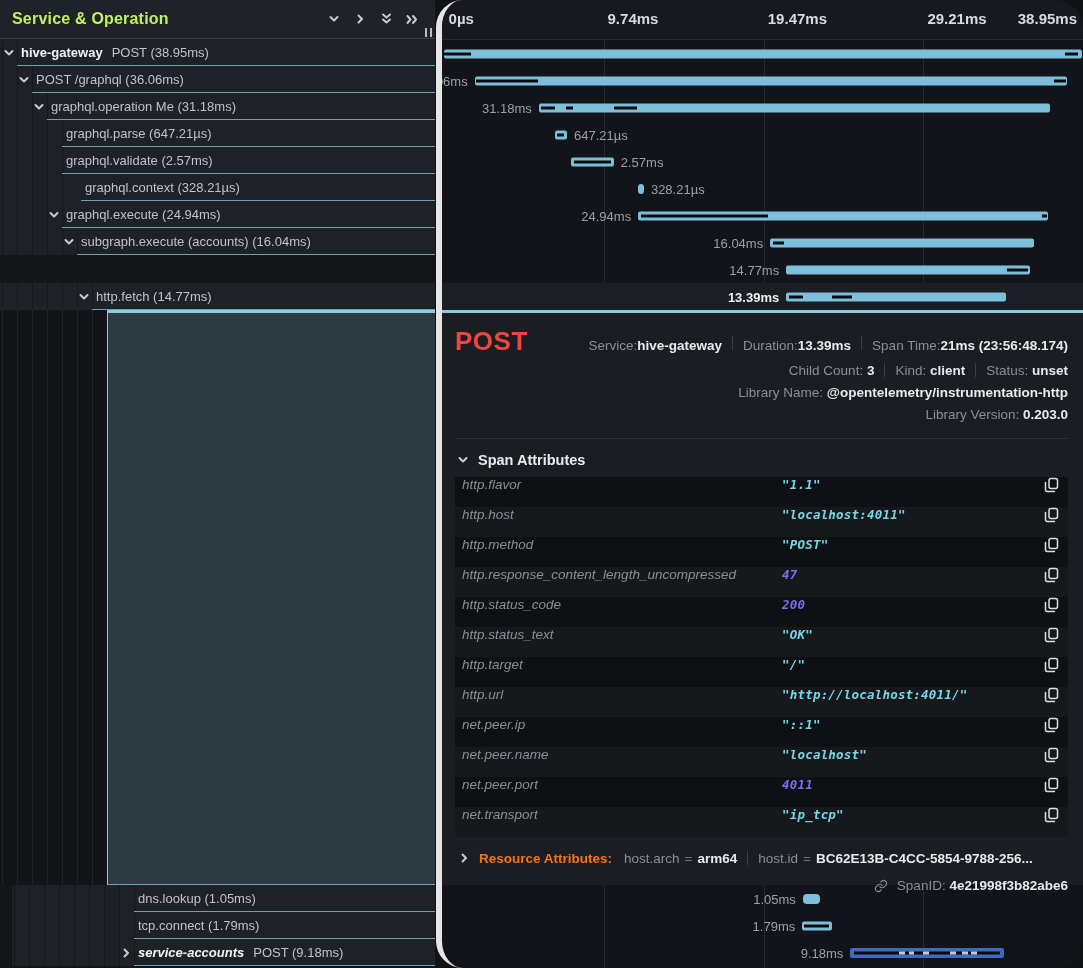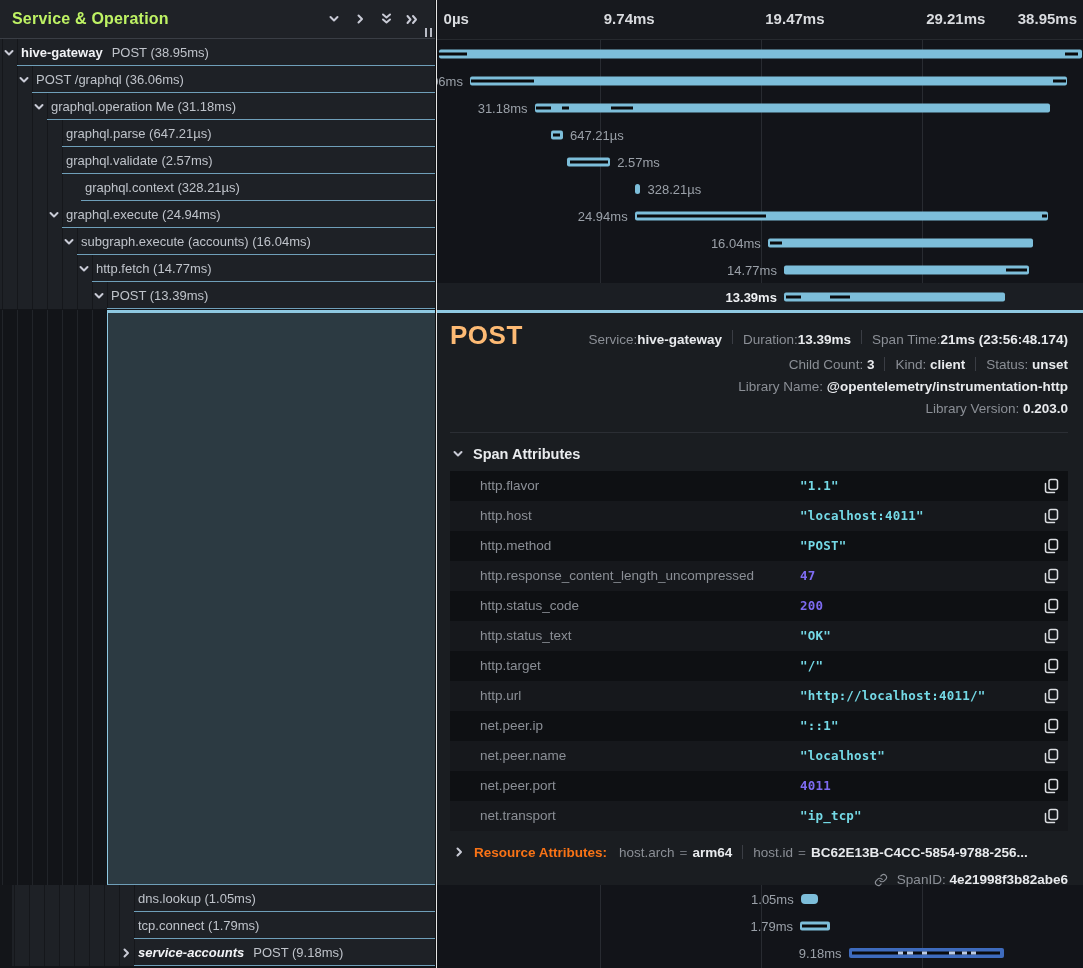--- a/index.html
+++ b/index.html
@@ -22,53 +22,53 @@
   .trow .chev{position:absolute;top:50%;transform:translateY(-50%);color:#c9cbd6;display:flex;}
   .svc{font-weight:700;color:#f2f3f6;margin-right:9px;}
   .svc.it{font-style:italic;}
   .detail-left{position:absolute;left:0;top:310px;width:435px;height:575px;background-color:#121418;
         background-image:repeating-linear-gradient(90deg,#212429 0 1px,transparent 1px 15px);
         background-repeat:no-repeat;background-position:2px 0;background-size:108px 100%;}
   .sel-block{position:absolute;left:107px;right:0;top:0;bottom:0;background:#2c3a42;
         border-left:1px solid #8fc9e2;border-top:3px solid #8fc9e2;border-bottom:1px solid #6f9fb9;box-sizing:border-box;}
   
   .right-panel{position:absolute;left:436px;top:0;width:647px;height:968px;background:#121419;
-        border-left:1px solid #e5e5e5;box-sizing:border-box;overflow:hidden;}
+        border-left:6px solid #e5e5e5;box-sizing:border-box;overflow:hidden;border-radius:27px;}
   .grid{position:absolute;top:0;bottom:0;width:1px;background:#282b31;}
   .time-header{position:absolute;left:0;top:0;right:0;height:39px;background:#17191e;border-bottom:1px solid #26292e;}
   .tick{position:absolute;top:10px;font-size:15px;font-weight:600;color:#d9dbdf;}
   .rows-top{position:absolute;left:0;right:0;top:40px;}
   .rows-bottom{position:absolute;left:0;right:0;top:885px;}
   .rrow{position:relative;height:27px;}
   .rrow.sel{background:#1b1e23;}
   .bar{position:absolute;top:50%;transform:translateY(-50%);height:9px;background:#7dbeda;border-radius:2px;cursor:pointer;}
   .bar.rounded{border-radius:4px;height:10px;}
   .bar.alt{background:#3e6bbd;height:10px;border-radius:2px;}
   .mark{position:absolute;top:50%;transform:translateY(-50%);height:3px;background:#0a0b0d;z-index:2;}
   .mark.light{background:#bccbe4;height:3px;z-index:3;}
   .blabel{position:absolute;top:50%;font-size:13px;color:#9aa0a8;white-space:nowrap;z-index:1;}
   .blabel.left{transform:translate(calc(-100% - 7px),-50%);}
   .blabel.right{transform:translateY(-50%);margin-left:7px;}
   .blabel.sel{color:#eef0f3;font-weight:700;}
   
   .detail{position:absolute;left:0;right:0;top:310px;height:575px;background:#1a1d21;
         border-top:3px solid #8fc9e2;box-sizing:border-box;padding:8px 15px 0 13px;z-index:4;}
   .dh1{display:flex;align-items:baseline;}
-  .dtitle{font-size:26px;font-weight:600;color:#fdba74;letter-spacing:.5px;line-height:1.1;}
+  .dtitle{font-size:26px;font-weight:600;color:#ef4444;letter-spacing:.5px;line-height:1.1;margin-top:6px;}
   .dfields{margin-left:auto;font-size:13.5px;display:flex;align-items:baseline;}
   .dline{font-size:13.5px;text-align:right;margin-top:7px;}
   .lbl{color:#8b8f96;}
   .val{color:#e8eaed;font-weight:700;}
   .pipe{display:inline-block;width:1px;height:14px;background:#3a3d44;margin:0 10px;vertical-align:-2px;}
   .hdiv{border-top:1px solid #2b2e34;margin-top:16px;}
   .attrs-header{display:flex;align-items:center;gap:9px;margin:13px 0 9px 2px;
         font-size:14.5px;font-weight:700;color:#e9ebee;cursor:pointer;}
   .attrs-header .chev{color:#c9cbd6;display:flex;}
   .atable{overflow:hidden;}
-  .arow{display:flex;align-items:center;height:30px;padding-left:30px;}
+  .arow{display:flex;align-items:flex-start;height:30px;padding-left:7px;font-style:italic;}
   .arow.dark{background:#0e1013;}
   .arow.lite{background:#16181c;}
   .ak{width:320px;flex:none;font-size:13.5px;color:#8b8f96;}
   .av{flex:1;font-family:"DejaVu Sans Mono",monospace;font-size:12.5px;font-weight:700;letter-spacing:.2px;}
   .av.string{color:#74d9e6;}
   .av.number{color:#7e6bf2;}
   .copy-btn{flex:none;width:34px;display:flex;justify-content:center;color:#dcdee2;cursor:pointer;}
   .res-line{display:flex;align-items:center;margin-top:14px;font-size:13.5px;white-space:nowrap;overflow:hidden;}
   .res-line .chev{color:#c9cbd6;display:flex;margin:0 9px 0 3px;}
   .res-title{font-weight:700;color:#f97316;margin-right:12px;}
@@ -173,21 +173,21 @@
         <div class="trow" style="background-size: 77px 100%;">
           <span class="chev" style="left: 63px;">
             <svg width="12" height="12" viewBox="0 0 12 12">
               <polyline points="2.5,4 6,7.5 9.5,4" stroke="currentColor" stroke-width="2" fill="none" stroke-linecap="round" stroke-linejoin="round"></polyline>
             </svg>
           </span>
           <div class="wrap" style="left: 77px;">
             <span>subgraph.execute (accounts) (16.04ms)</span>
           </div>
         </div>
-        <div class="trow" style="background-size: 92px 100%;">
+        <div class="trow" style="background-size: 92px 100%; margin-top: 28px;">
           <span class="chev" style="left: 78px;">
             <svg width="12" height="12" viewBox="0 0 12 12">
               <polyline points="2.5,4 6,7.5 9.5,4" stroke="currentColor" stroke-width="2" fill="none" stroke-linecap="round" stroke-linejoin="round"></polyline>
             </svg>
           </span>
           <div class="wrap" style="left: 92px;">
             <span>http.fetch (14.77ms)</span>
           </div>
         </div>
         <div class="trow" style="background-size: 107px 100%;">

